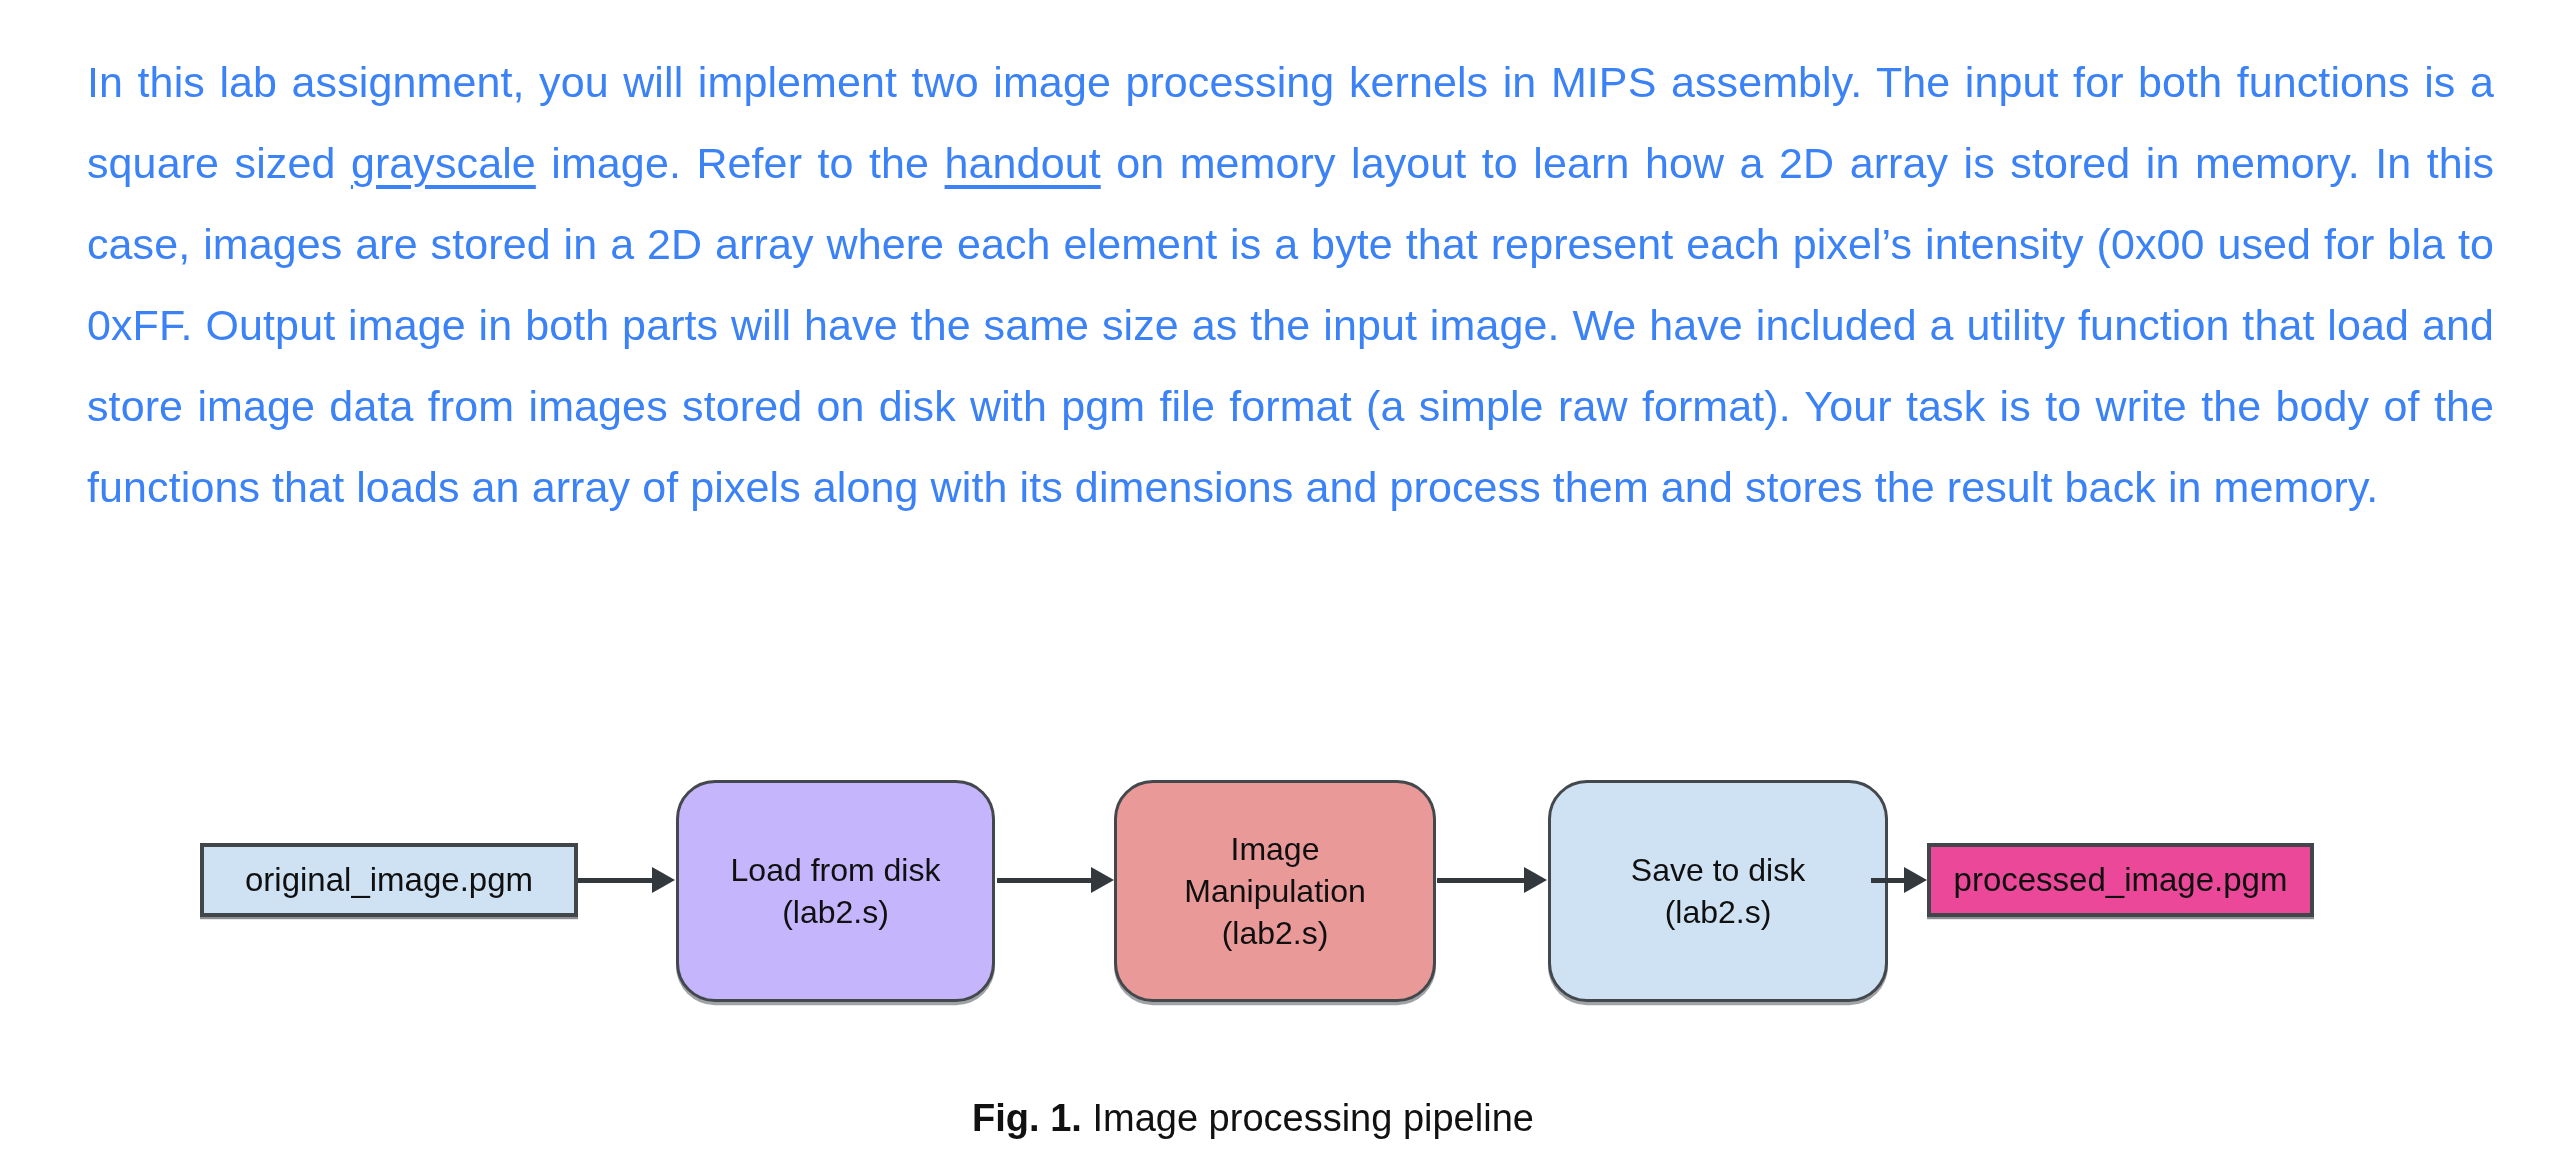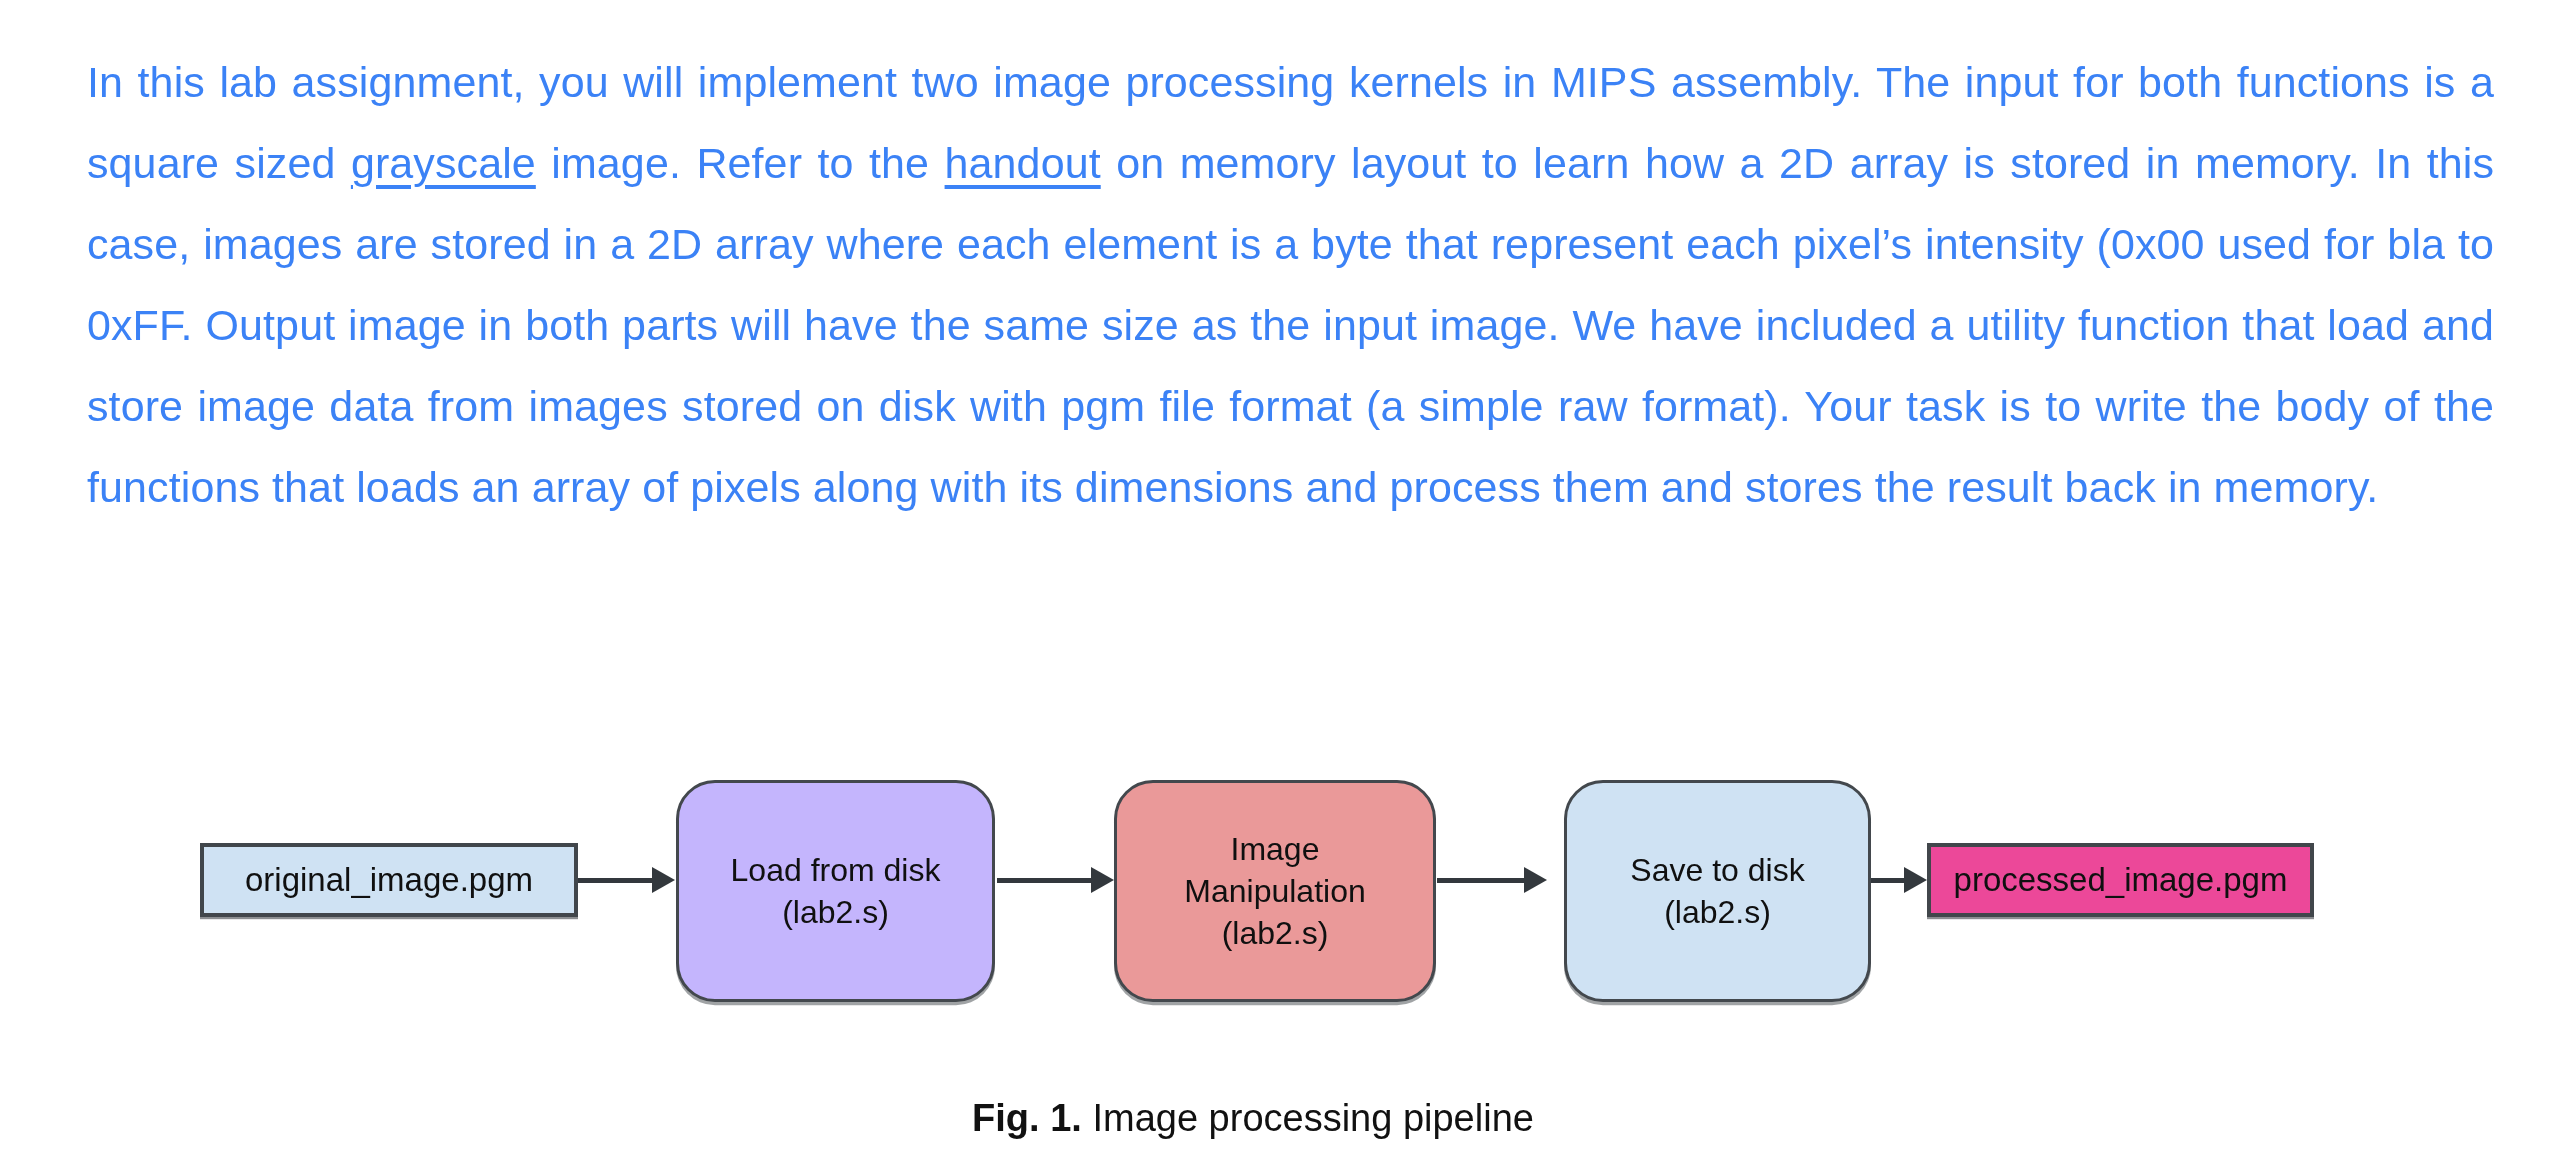--- a/index.html
+++ b/index.html
@@ -50,21 +50,21 @@
     font-size: 32px;
   }
   .node-label {
     white-space: pre-line;
     line-height: 42px;
     color: #101010;
   }
   #n-orig  { left: 200px;  top: 843px; width: 378px; height: 74px; }
   #n-load  { left: 676px; top: 780px; width: 319px; height: 222px; }
   #n-manip { left: 1114px; top: 780px; width: 322px; height: 222px; }
-  #n-save  { left: 1548px; top: 780px; width: 307px; height: 222px; margin-left: 16px; }
+  #n-save  { left: 1548px; top: 780px; width: 340px; height: 222px; }
   #n-proc  { left: 1927px; top: 843px; width: 387px; height: 74px; }
   .arrow {
     position: absolute;
     top: 878px;
     height: 4.9px;
     background: #33383d;
   }
   .arrow::after {
     content: "";
     position: absolute;

